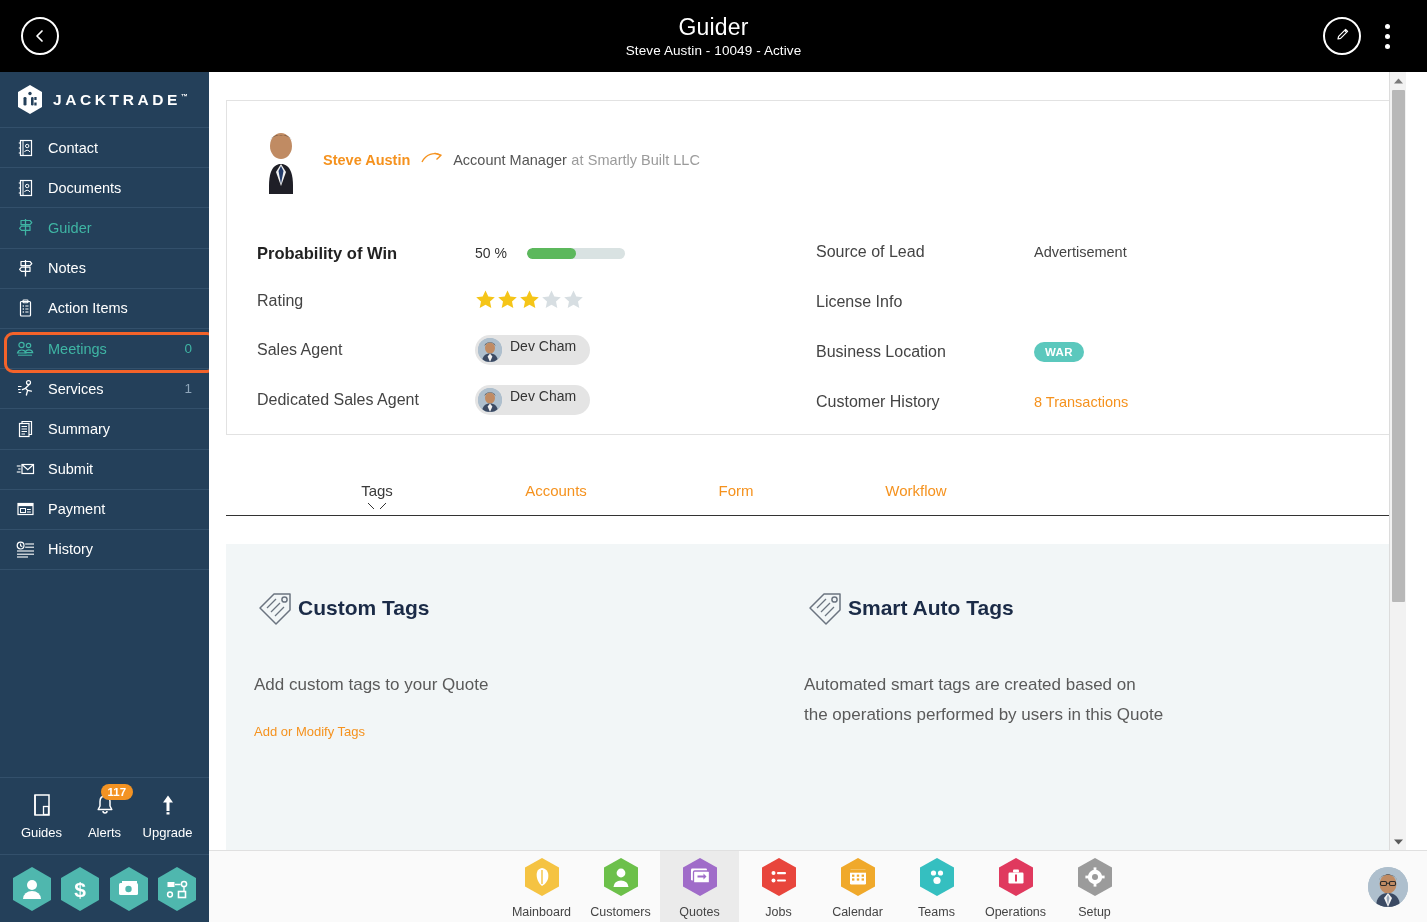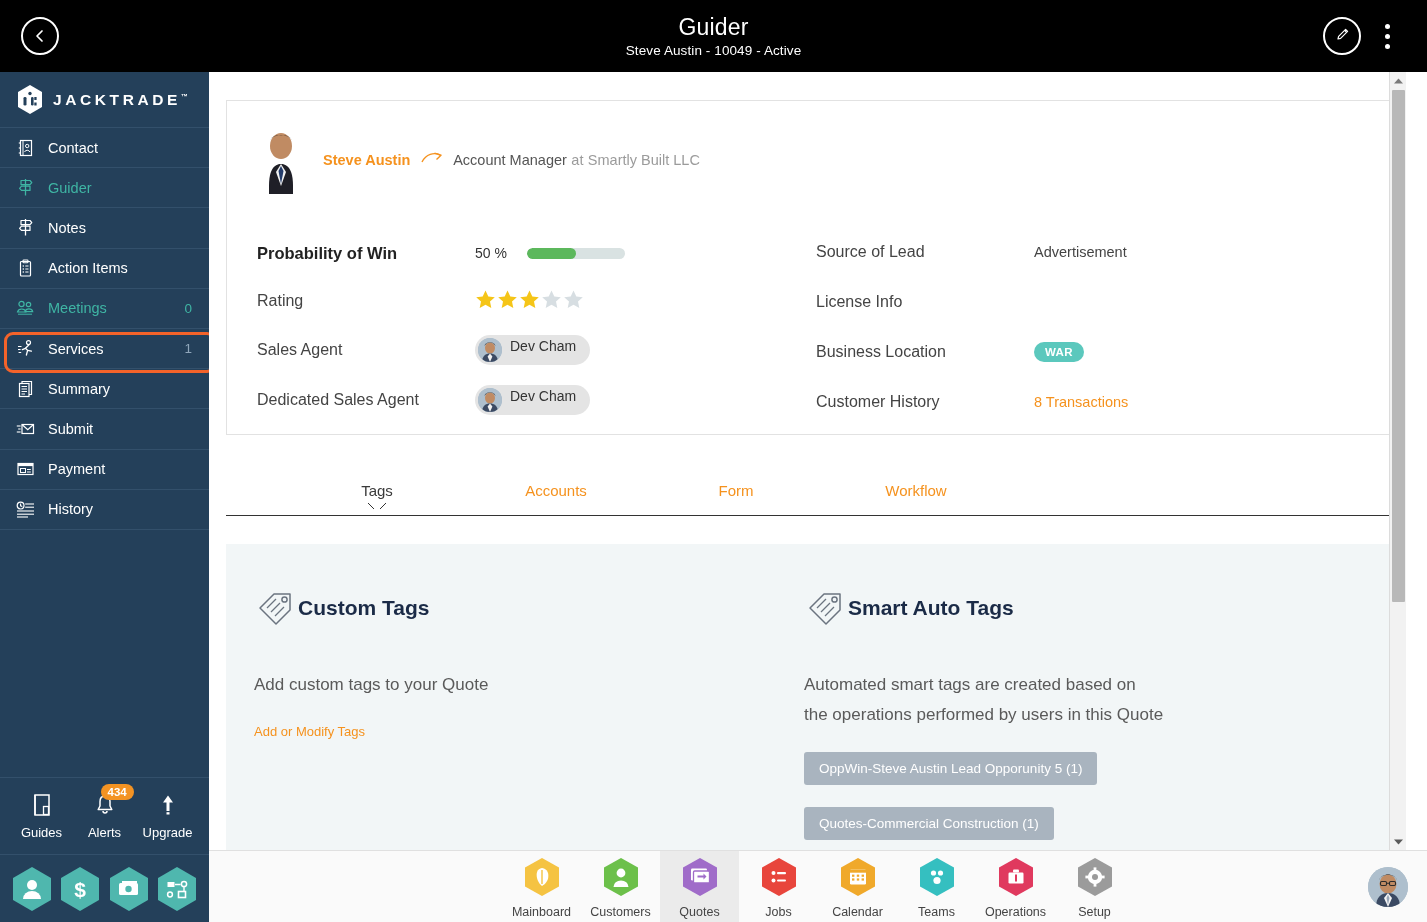--- a/index.html
+++ b/index.html
@@ -257,20 +257,34 @@
               <rect x="6" y="1.5" width="8.5" height="15" fill="none" stroke="#ffffff" stroke-width="1"></rect>
               <circle cx="10.2" cy="7" r="1.7" fill="none" stroke="#ffffff" stroke-width="1"></circle>
               <path d="M7.6 13 a2.7 2.4 0 0 1 5.2 0" fill="none" stroke="#ffffff" stroke-width="1"></path>
               <line x1="1.8" y1="4" x2="3.5" y2="4" stroke="#ffffff" stroke-width="1.1"></line>
               <line x1="1.8" y1="9" x2="3.5" y2="9" stroke="#ffffff" stroke-width="1.1"></line>
               <line x1="1.8" y1="14" x2="3.5" y2="14" stroke="#ffffff" stroke-width="1.1"></line>
             </svg>
           </span>
           <span>Contact</span>
         </div>
+        <div class="nav-item">
+          <span class="nic">
+            <svg width="17" height="18" viewBox="0 0 17 18">
+              <rect x="3.5" y="1.5" width="11" height="15" fill="none" stroke="#ffffff" stroke-width="1.2"></rect>
+              <rect x="6" y="1.5" width="8.5" height="15" fill="none" stroke="#ffffff" stroke-width="1"></rect>
+              <circle cx="10.2" cy="7" r="1.7" fill="none" stroke="#ffffff" stroke-width="1"></circle>
+              <path d="M7.6 13 a2.7 2.4 0 0 1 5.2 0" fill="none" stroke="#ffffff" stroke-width="1"></path>
+              <line x1="1.8" y1="4" x2="3.5" y2="4" stroke="#ffffff" stroke-width="1.1"></line>
+              <line x1="1.8" y1="9" x2="3.5" y2="9" stroke="#ffffff" stroke-width="1.1"></line>
+              <line x1="1.8" y1="14" x2="3.5" y2="14" stroke="#ffffff" stroke-width="1.1"></line>
+            </svg>
+          </span>
+          <span>Documents</span>
+        </div>
         <div class="nav-item active">
           <span class="nic">
             <svg width="17" height="19" viewBox="0 0 17 19">
               <path d="M4 2.5 H13 L14.8 4.6 L13 6.7 H4 Z" fill="none" stroke="#3fb5a4" stroke-width="1.2" stroke-linejoin="round"></path>
               <path d="M13 8.2 H4.5 L2.6 10.3 L4.5 12.4 H13 Z" fill="none" stroke="#3fb5a4" stroke-width="1.2" stroke-linejoin="round"></path>
               <line x1="8.5" y1="1" x2="8.5" y2="17.5" stroke="#3fb5a4" stroke-width="1.3"></line>
             </svg>
           </span>
           <span>Guider</span>
         </div>
@@ -386,21 +400,21 @@
         <span>
           <svg width="22" height="24" viewBox="0 0 22 24">
             <path d="M4 2 H18 V22 H4 Z" fill="none" stroke="#fff" stroke-width="1.5"></path>
             <path d="M4 2 V22" stroke="#fff" stroke-width="1.5"></path>
             <rect x="12.5" y="13.5" width="5" height="8" fill="#24405a" stroke="#fff" stroke-width="1.3"></rect>
           </svg>
         </span>
         <span class="sf-label">Guides</span>
       </div>
       <div class="sf-item">
-        <span class="sf-badge">434</span>
+        <span class="sf-badge">117</span>
         <span>
           <svg width="22" height="24" viewBox="0 0 22 24">
             <path d="M11 3 C7.5 3 6 5.5 6 8.5 V13 L4.2 16.5 H17.8 L16 13 V8.5 C16 5.5 14.5 3 11 3 Z" fill="none" stroke="#fff" stroke-width="1.5" stroke-linejoin="round"></path>
             <path d="M9 18 a2 2 0 0 0 4 0" fill="none" stroke="#fff" stroke-width="1.5"></path>
           </svg>
         </span>
         <span class="sf-label">Alerts</span>
       </div>
       <div class="sf-item">
         <span>
@@ -603,24 +617,20 @@
               <path d="M6 24 L20 10 L36 10 L36 26 L22 40 Z" fill="none" stroke="#6b7480" stroke-width="1.5" stroke-linejoin="round"></path>
               <circle cx="30.5" cy="15.5" r="2.6" fill="none" stroke="#6b7480" stroke-width="1.5"></circle>
               <line x1="13" y1="24" x2="22" y2="15" stroke="#6b7480" stroke-width="1.3"></line>
               <line x1="17" y1="28" x2="26" y2="19" stroke="#6b7480" stroke-width="1.3"></line>
               <line x1="21" y1="32" x2="30" y2="23" stroke="#6b7480" stroke-width="1.3"></line>
             </svg>
           </span>
           <span class="panel-title">Smart Auto Tags</span>
         </div>
         <div class="panel-body" style="width:360px">Automated smart tags are created based on the operations performed by users in this Quote</div>
-        <div id="auto-tags">
-            <div class="tag-pill" style="display: block; width: fit-content;">OppWin-Steve Austin Lead Opporunity 5 (1)</div>
-            <div class="tag-pill" style="display: block; width: fit-content;">Quotes-Commercial Construction (1)</div>
-          </div>
       </div>
     </div>
   </div>
 
   <div class="scrollbar">
     <div class="sb-arrow up">
       <svg width="11" height="8" viewBox="0 0 11 8">
           <polygon points="5.5,1.5 10,6.5 1,6.5" fill="#7a7a7a"></polygon>
         </svg>
     </div>

